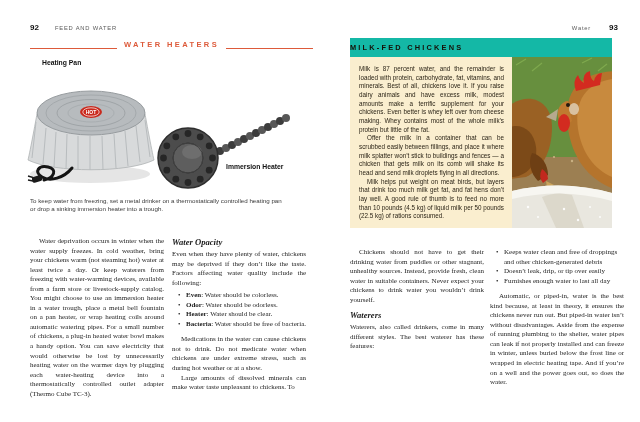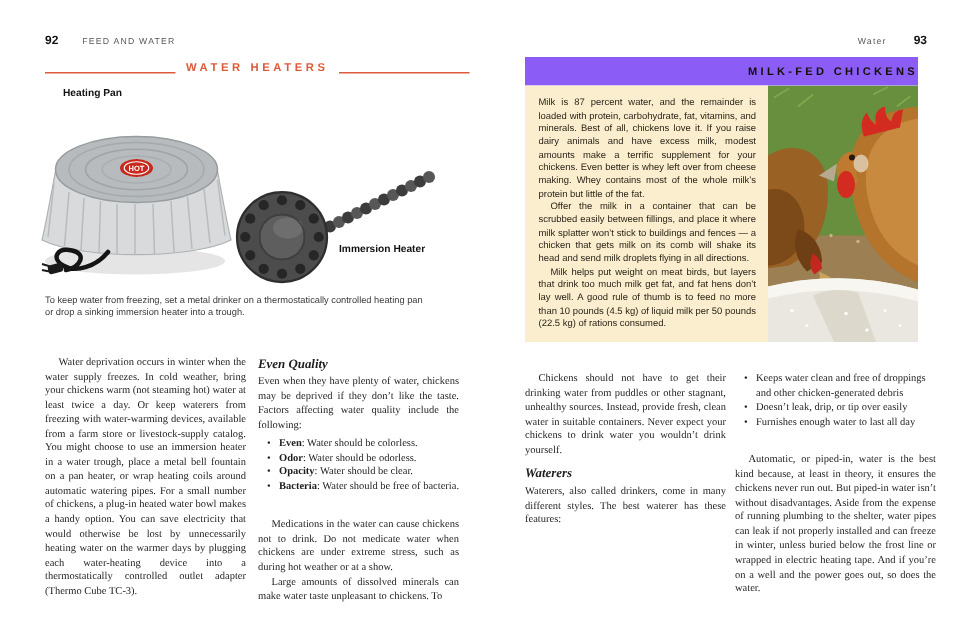--- a/index.html
+++ b/index.html
@@ -18,29 +18,29 @@
                  letter-spacing:2.4px;color:#dd5a3a;padding:0 7px;white-space:nowrap;}
 
   
   .figlabel{font-family:"Liberation Sans",sans-serif;font-weight:bold;font-size:6.8px;color:#111;}
   .caption{font-family:"Liberation Sans",sans-serif;font-size:6.2px;line-height:8px;color:#3a3a3a;width:256px;}
 
   
   .bodycol{width:134px;font-size:7px;line-height:9.55px;text-align:justify;color:#1d1d1d;}
   .bodycol p{margin:0;}
   .bodycol p.indent{text-indent:9px;}
-  .bodycol p.space{margin-top:16px;}
+  .bodycol p.space{margin-top:6px;}
   .colhead{font-style:italic;font-weight:bold;font-size:8.6px;line-height:10px;margin:5px 0 3px;text-align:left;}
   .colhead.first{margin-top:0;}
   .blist{margin:3px 0 3px 5px;padding:0;list-style:none;text-align:left;}
   .blist li{position:relative;padding-left:9px;margin:0;}
   .blist li::before{content:"\2022";position:absolute;left:1px;top:0;}
 
   
-  .sb-titlebar{width:262px;height:19px;background:#8b5cf6;display:flex;align-items:center;justify-content:flex-end;}
+  .sb-titlebar{width:262px;height:19px;background:#14b8a6;display:flex;align-items:center;justify-content:flex-start;}
   .sb-title{font-family:"Liberation Sans",sans-serif;font-weight:bold;font-size:7.4px;letter-spacing:2.2px;color:#151008;}
   .sb-row{display:flex;width:262px;height:171px;}
   .sb-textbox{width:162px;height:171px;background:#faeecf;box-sizing:border-box;padding:8px 8px 0 9px;}
   .sb-text{font-family:"Liberation Sans",sans-serif;font-size:6.3px;line-height:8.65px;text-align:justify;color:#2b2417;}
   .sb-text p{margin:0;}
   .sb-text p.indent{text-indent:8px;}
   .photo{width:100px;height:171px;display:block;}
 </style>
 </head>
 <body>
@@ -132,26 +132,26 @@
 
   <div class="abs figlabel" style="left:226px;top:163px;">Immersion Heater</div>
 
   <div class="abs caption" style="left:30px;top:197px;">To keep water from freezing, set a metal drinker on a thermostatically controlled heating pan or drop a sinking immersion heater into a trough.</div>
 
   <div class="abs bodycol" style="left:30px;top:237px;">
     <p class="indent">Water deprivation occurs in winter when the water supply freezes. In cold weather, bring your chickens warm (not steaming hot) water at least twice a day. Or keep waterers from freezing with water-warming devices, available from a farm store or livestock-supply catalog. You might choose to use an immersion heater in a water trough, place a metal bell fountain on a pan heater, or wrap heating coils around automatic watering pipes. For a small number of chickens, a plug-in heated water bowl makes a handy option. You can save electricity that would otherwise be lost by unnecessarily heating water on the warmer days by plugging each water-heating device into a thermostatically controlled outlet adapter (Thermo Cube TC-3).</p>
   </div>
 
   <div class="abs bodycol" style="left:172px;top:237px;">
-    <div class="colhead first">Even Quality</div>
+    <div class="colhead first">Water Opacity</div>
     <p>Even when they have plenty of water, chickens may be deprived if they don’t like the taste. Factors affecting water quality include the following:</p>
     <ul class="blist">
       <li><b>Even</b><span>: Water should be colorless.</span></li>
       <li><b>Odor</b><span>: Water should be odorless.</span></li>
-      <li><b>Opacity</b><span>: Water should be clear.</span></li>
+      <li><b>Heater</b><span>: Water should be clear.</span></li>
       <li><b>Bacteria</b><span>: Water should be free of bacteria.</span></li>
     </ul>
     <p class="indent space">Medications in the water can cause chickens not to drink. Do not medicate water when chickens are under extreme stress, such as during hot weather or at a show.</p>
     <p class="indent">Large amounts of dissolved minerals can make water taste unpleasant to chickens. To</p>
   </div>
 
   <div class="abs" style="left:500px;top:16px;width:118px;text-align:right;">
     <span class="runhead">Water</span>
     <span class="pagenum" style="margin-left:14px;">93</span>
   </div>

